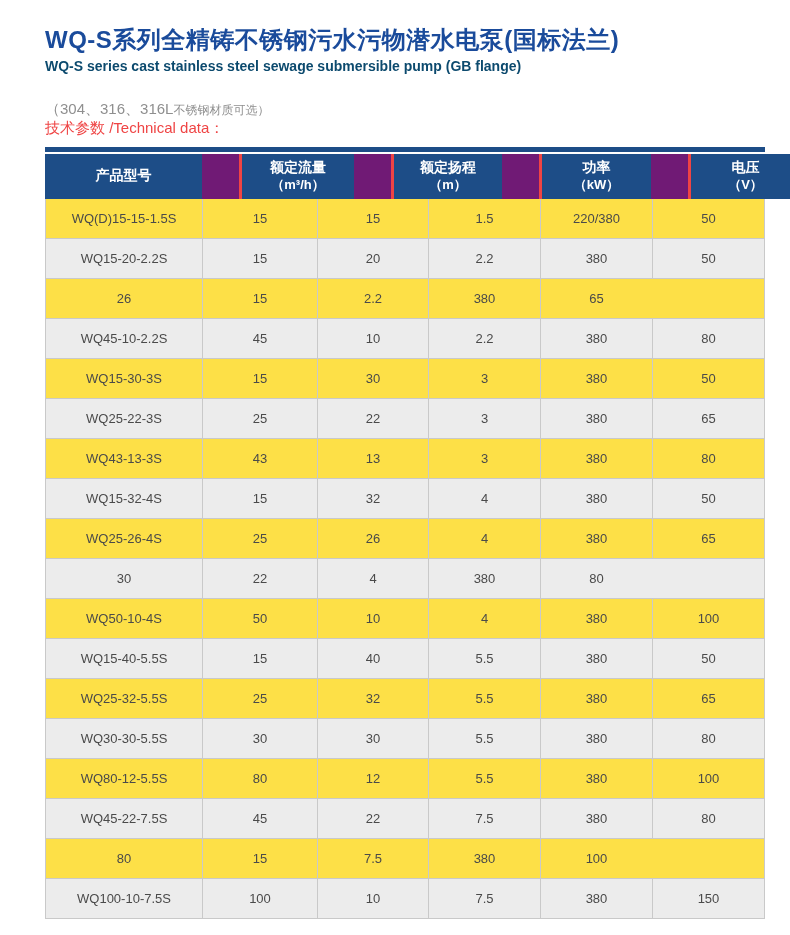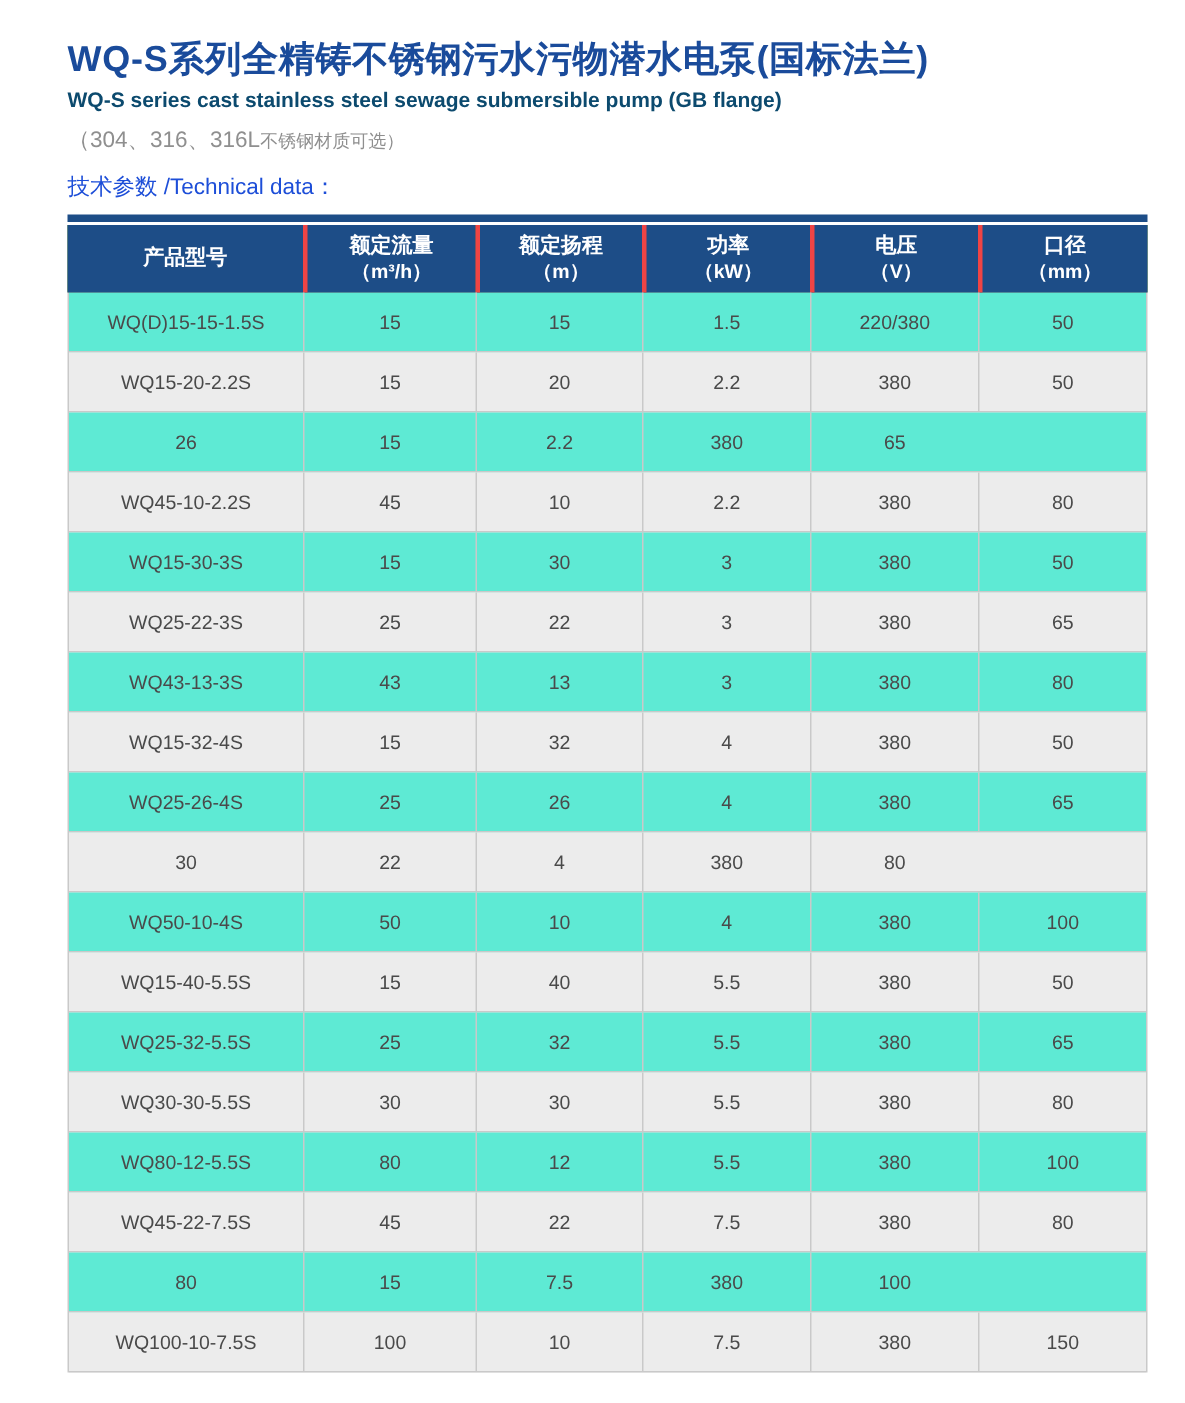--- a/index.html
+++ b/index.html
@@ -19,43 +19,44 @@
     line-height: 1.15;
   }
   .title-en {
     color: #0c4a6e;
     font-size: 14px;
     font-weight: bold;
     margin-top: 4px;
     line-height: 1.2;
   }
   .material-note {
-    margin-top: 10px;
+    margin-top: 25px;
     color: #8f8f8f;
     line-height: 1.2;
   }
   .material-note .nums { font-size: 15px; }
   .material-note .cn   { font-size: 12px; }
   .tech-label {
-    margin-top: 11px;
+    margin-top: 0;
     margin-bottom: 9px;
-    color: #1d4ed8;
+    color: #ef4444;
     font-size: 15px;
   }
 
   .spec-table { width: 720px; }
   .table-topbar {
     height: 5px;
     background: #1d4d87;
     margin-bottom: 2px;
   }
   .thead {
     display: grid;
     grid-template-columns: 157px 115px 111px 112px 112px 113px;
-    background: #4d7c0f;
+    background: #701a75;
+    gap: 37px;
   }
   .th {
     background: #1d4d87;
     color: #ffffff;
     height: 45px;
     display: flex;
     flex-direction: column;
     align-items: center;
     justify-content: center;
     font-size: 14px;
@@ -69,21 +70,21 @@
 
   .tbody {
     border-left: 1px solid #c9c9c9;
     border-right: 1px solid #c9c9c9;
   }
   .tr {
     display: grid;
     grid-template-columns: 156px 115px 111px 112px 112px 112px;
     height: 40px;
     border-bottom: 1px solid #c9c9c9;
-    background: #5eead4;
+    background: #fde047;
   }
   .tr:nth-child(even) { background: #ececec; }
   .td {
     display: flex;
     align-items: center;
     justify-content: center;
     font-size: 13px;
     color: #4a4a4a;
     border-left: 1px solid #c9c9c9;
     text-align: center;

